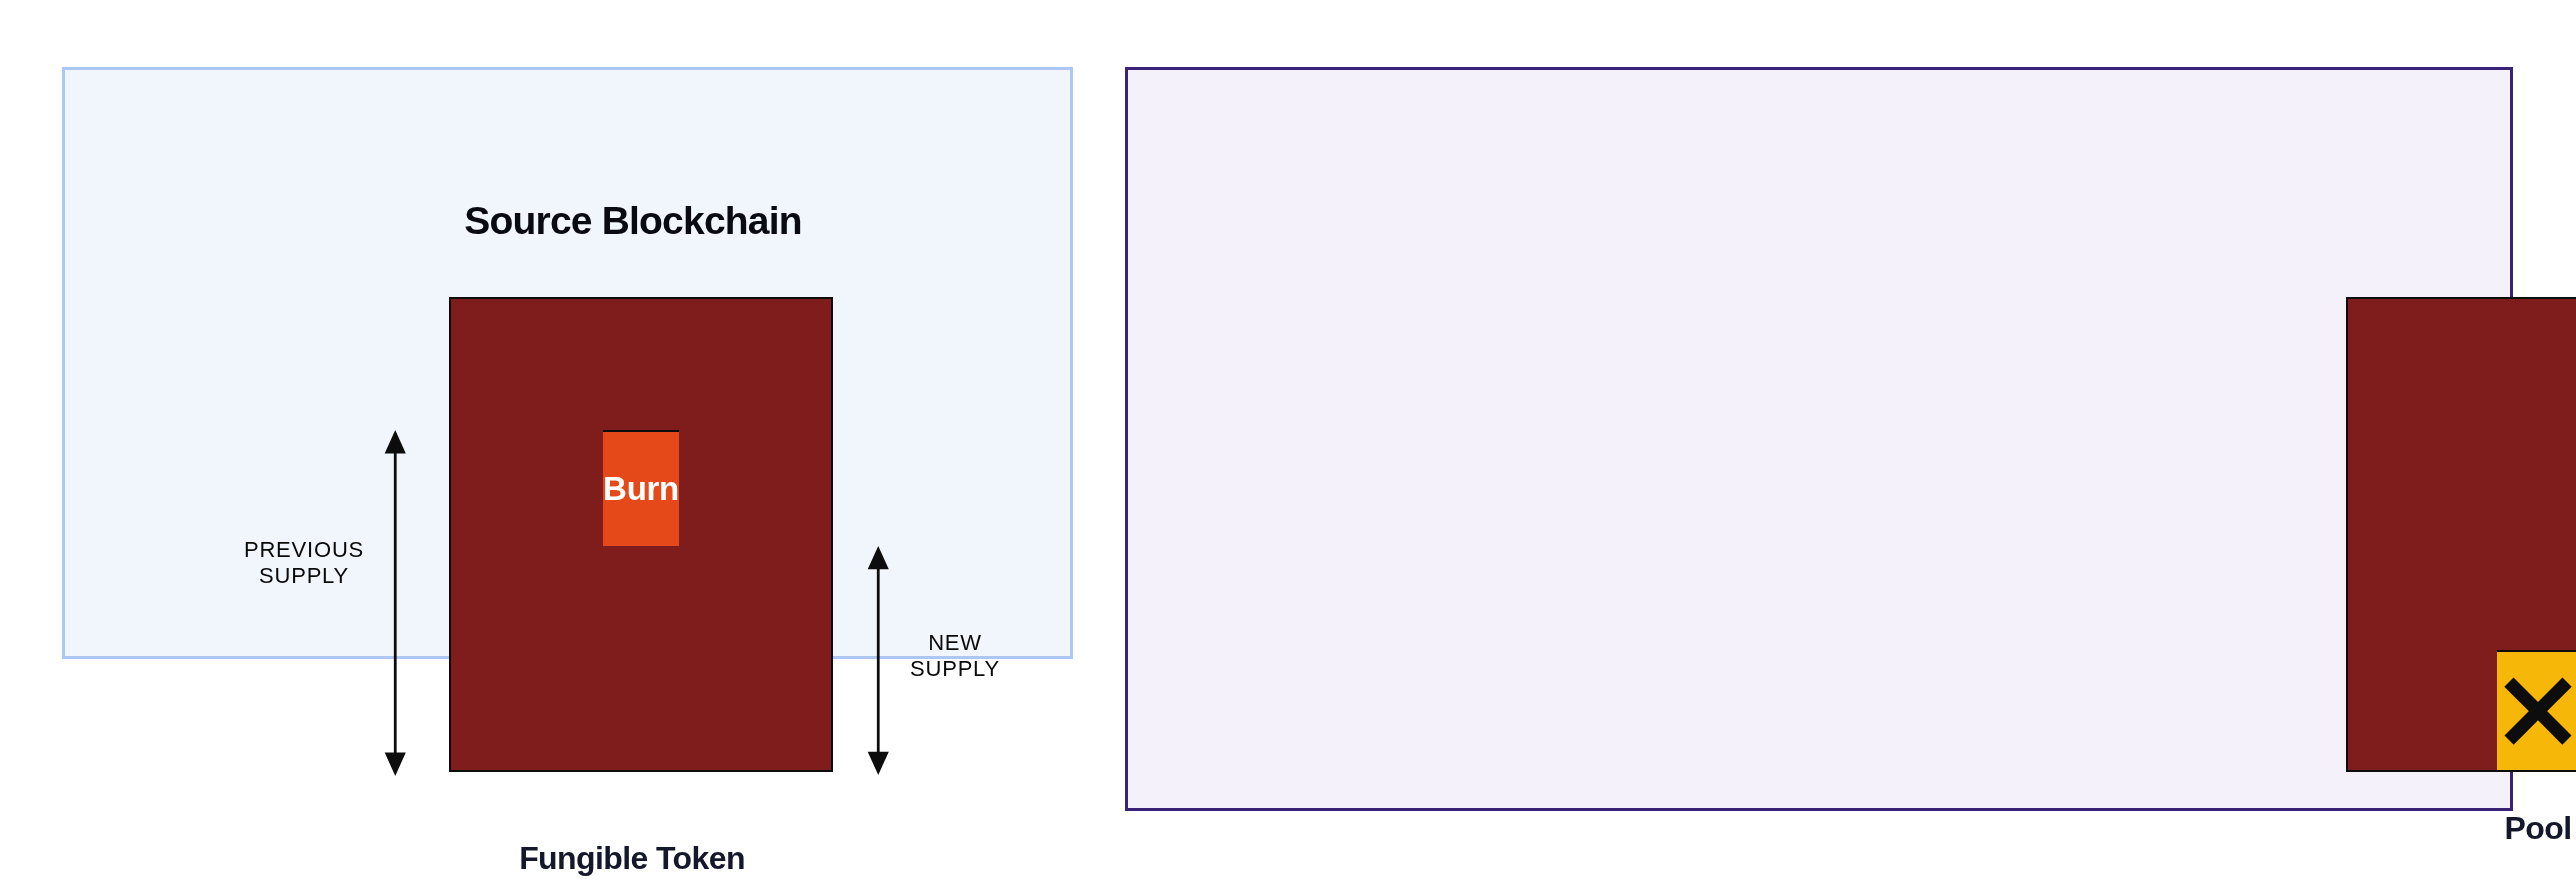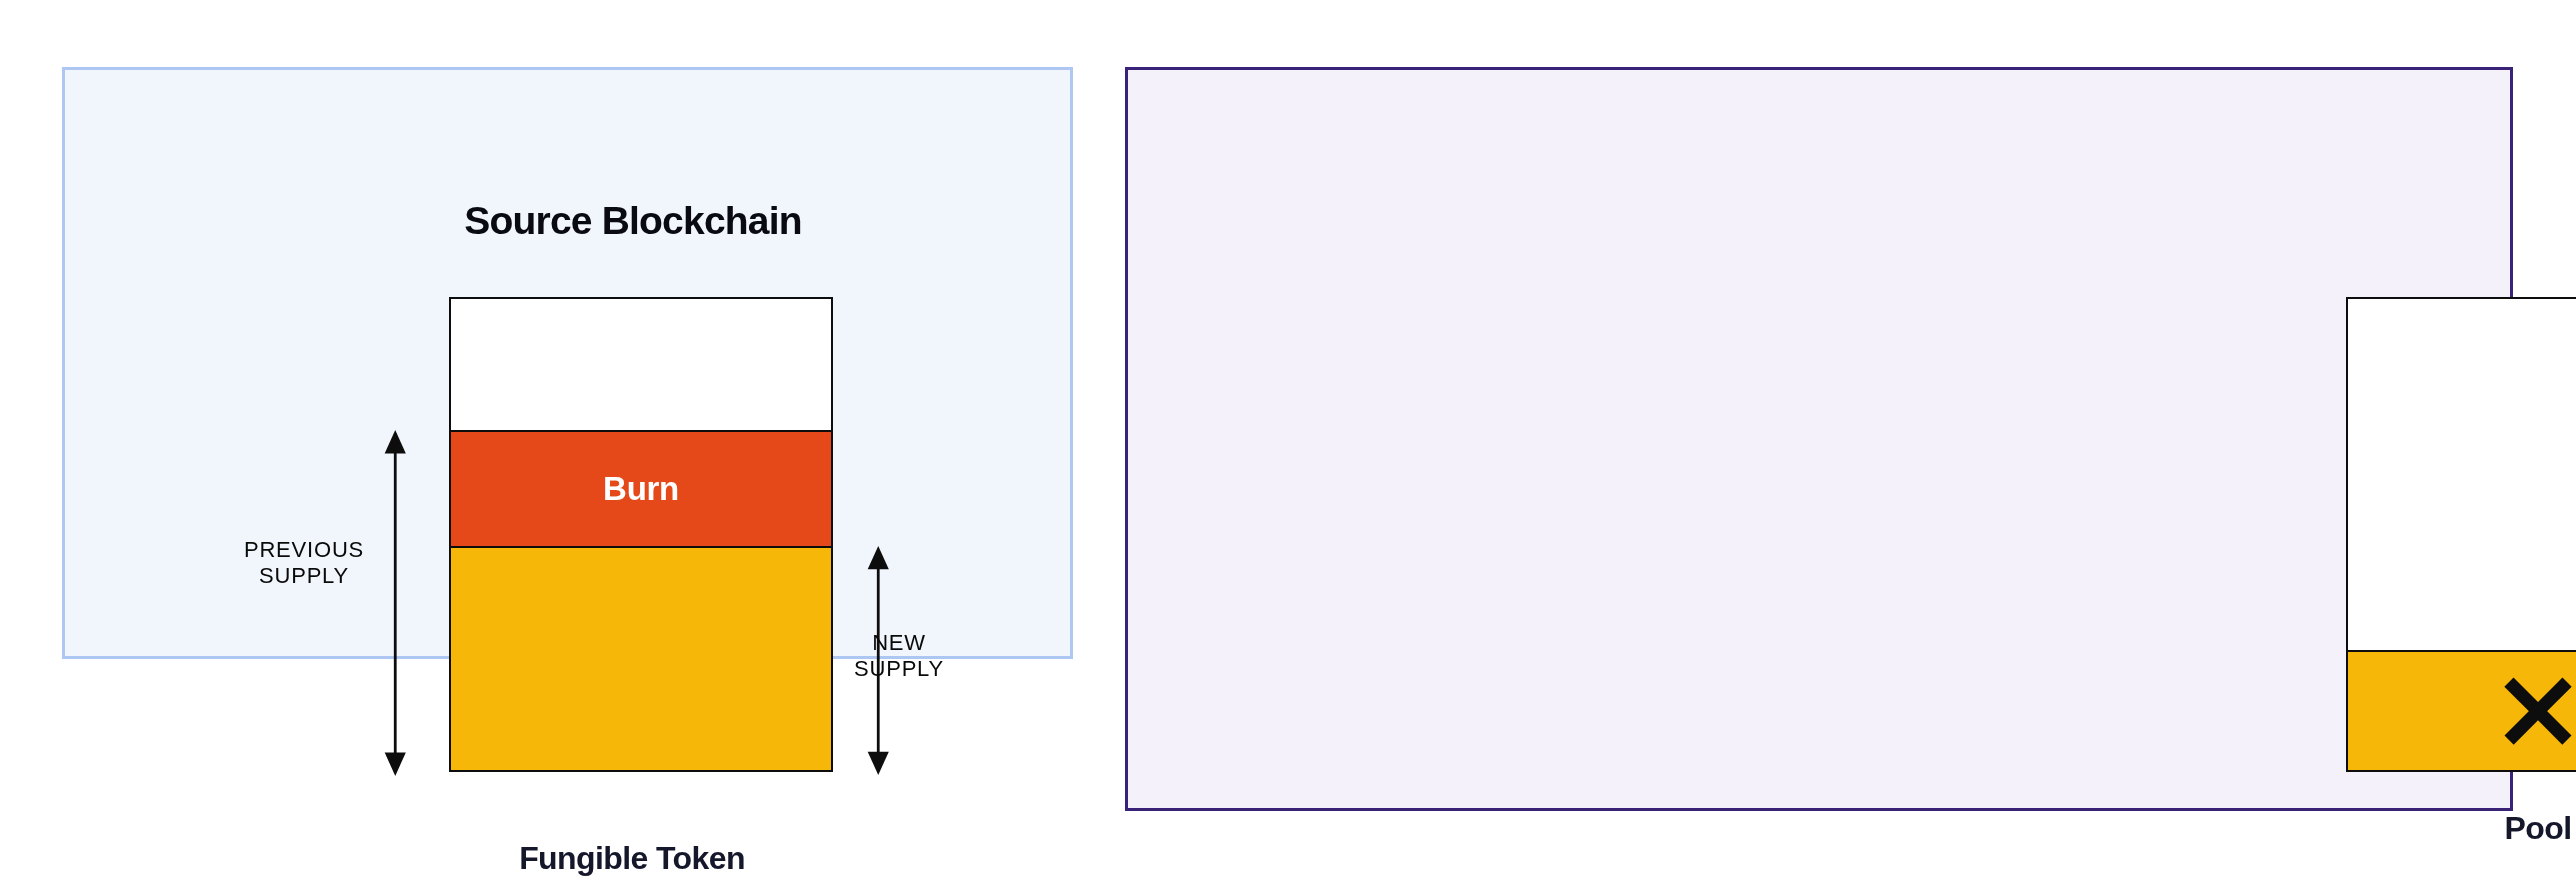--- a/index.html
+++ b/index.html
@@ -44,21 +44,22 @@
   
   .bar {
     position: absolute;
     box-sizing: border-box;
     width: 384px;
     top: 227px;
     height: 475px;
     border: 2.2px solid #0d0d0d;
     display: flex;
     flex-direction: column;
-    background: #ec4899;
+    background: #7f1d1d;
+    align-items: center;
   }
   #source-bar { left: 384px; }
   #pool-bar { left: 1218px; }
 
   .seg { box-sizing: content-box; position: relative; }
   .seg.divided { border-top: 2.2px solid #0d0d0d; }
   .seg.white { background: #ffffff; }
   .seg.burn  { background: #e5491a; display: flex; align-items: center; justify-content: center; }
   .seg.gold  { background: #f6b709; }
 
@@ -95,21 +96,21 @@
     transform: translate(-50%, -50%);
     font-size: 22px;
     font-weight: 500;
     letter-spacing: 0.8px;
     line-height: 26px;
     color: #0a0a0a;
     text-align: center;
     white-space: nowrap;
   }
   #previous-supply-label { left: 239px;  top: 485px; margin-top: 8px; }
-  #new-supply-label      { left: 834px; top: 586px; }
+  #new-supply-label      { left: 890px; top: 586px; }
 
   
   .arrow-svg { position: absolute; overflow: visible; }
   #previous-supply-arrow { left: 318px;  top: 360px; }
   #new-supply-arrow      { left: 801px; top: 476px; }
   .arrow-stroke { stroke: #0d0d0d; stroke-width: 5; }
   .arrow-fill   { fill: #0d0d0d; }
 
   
   .cross {

